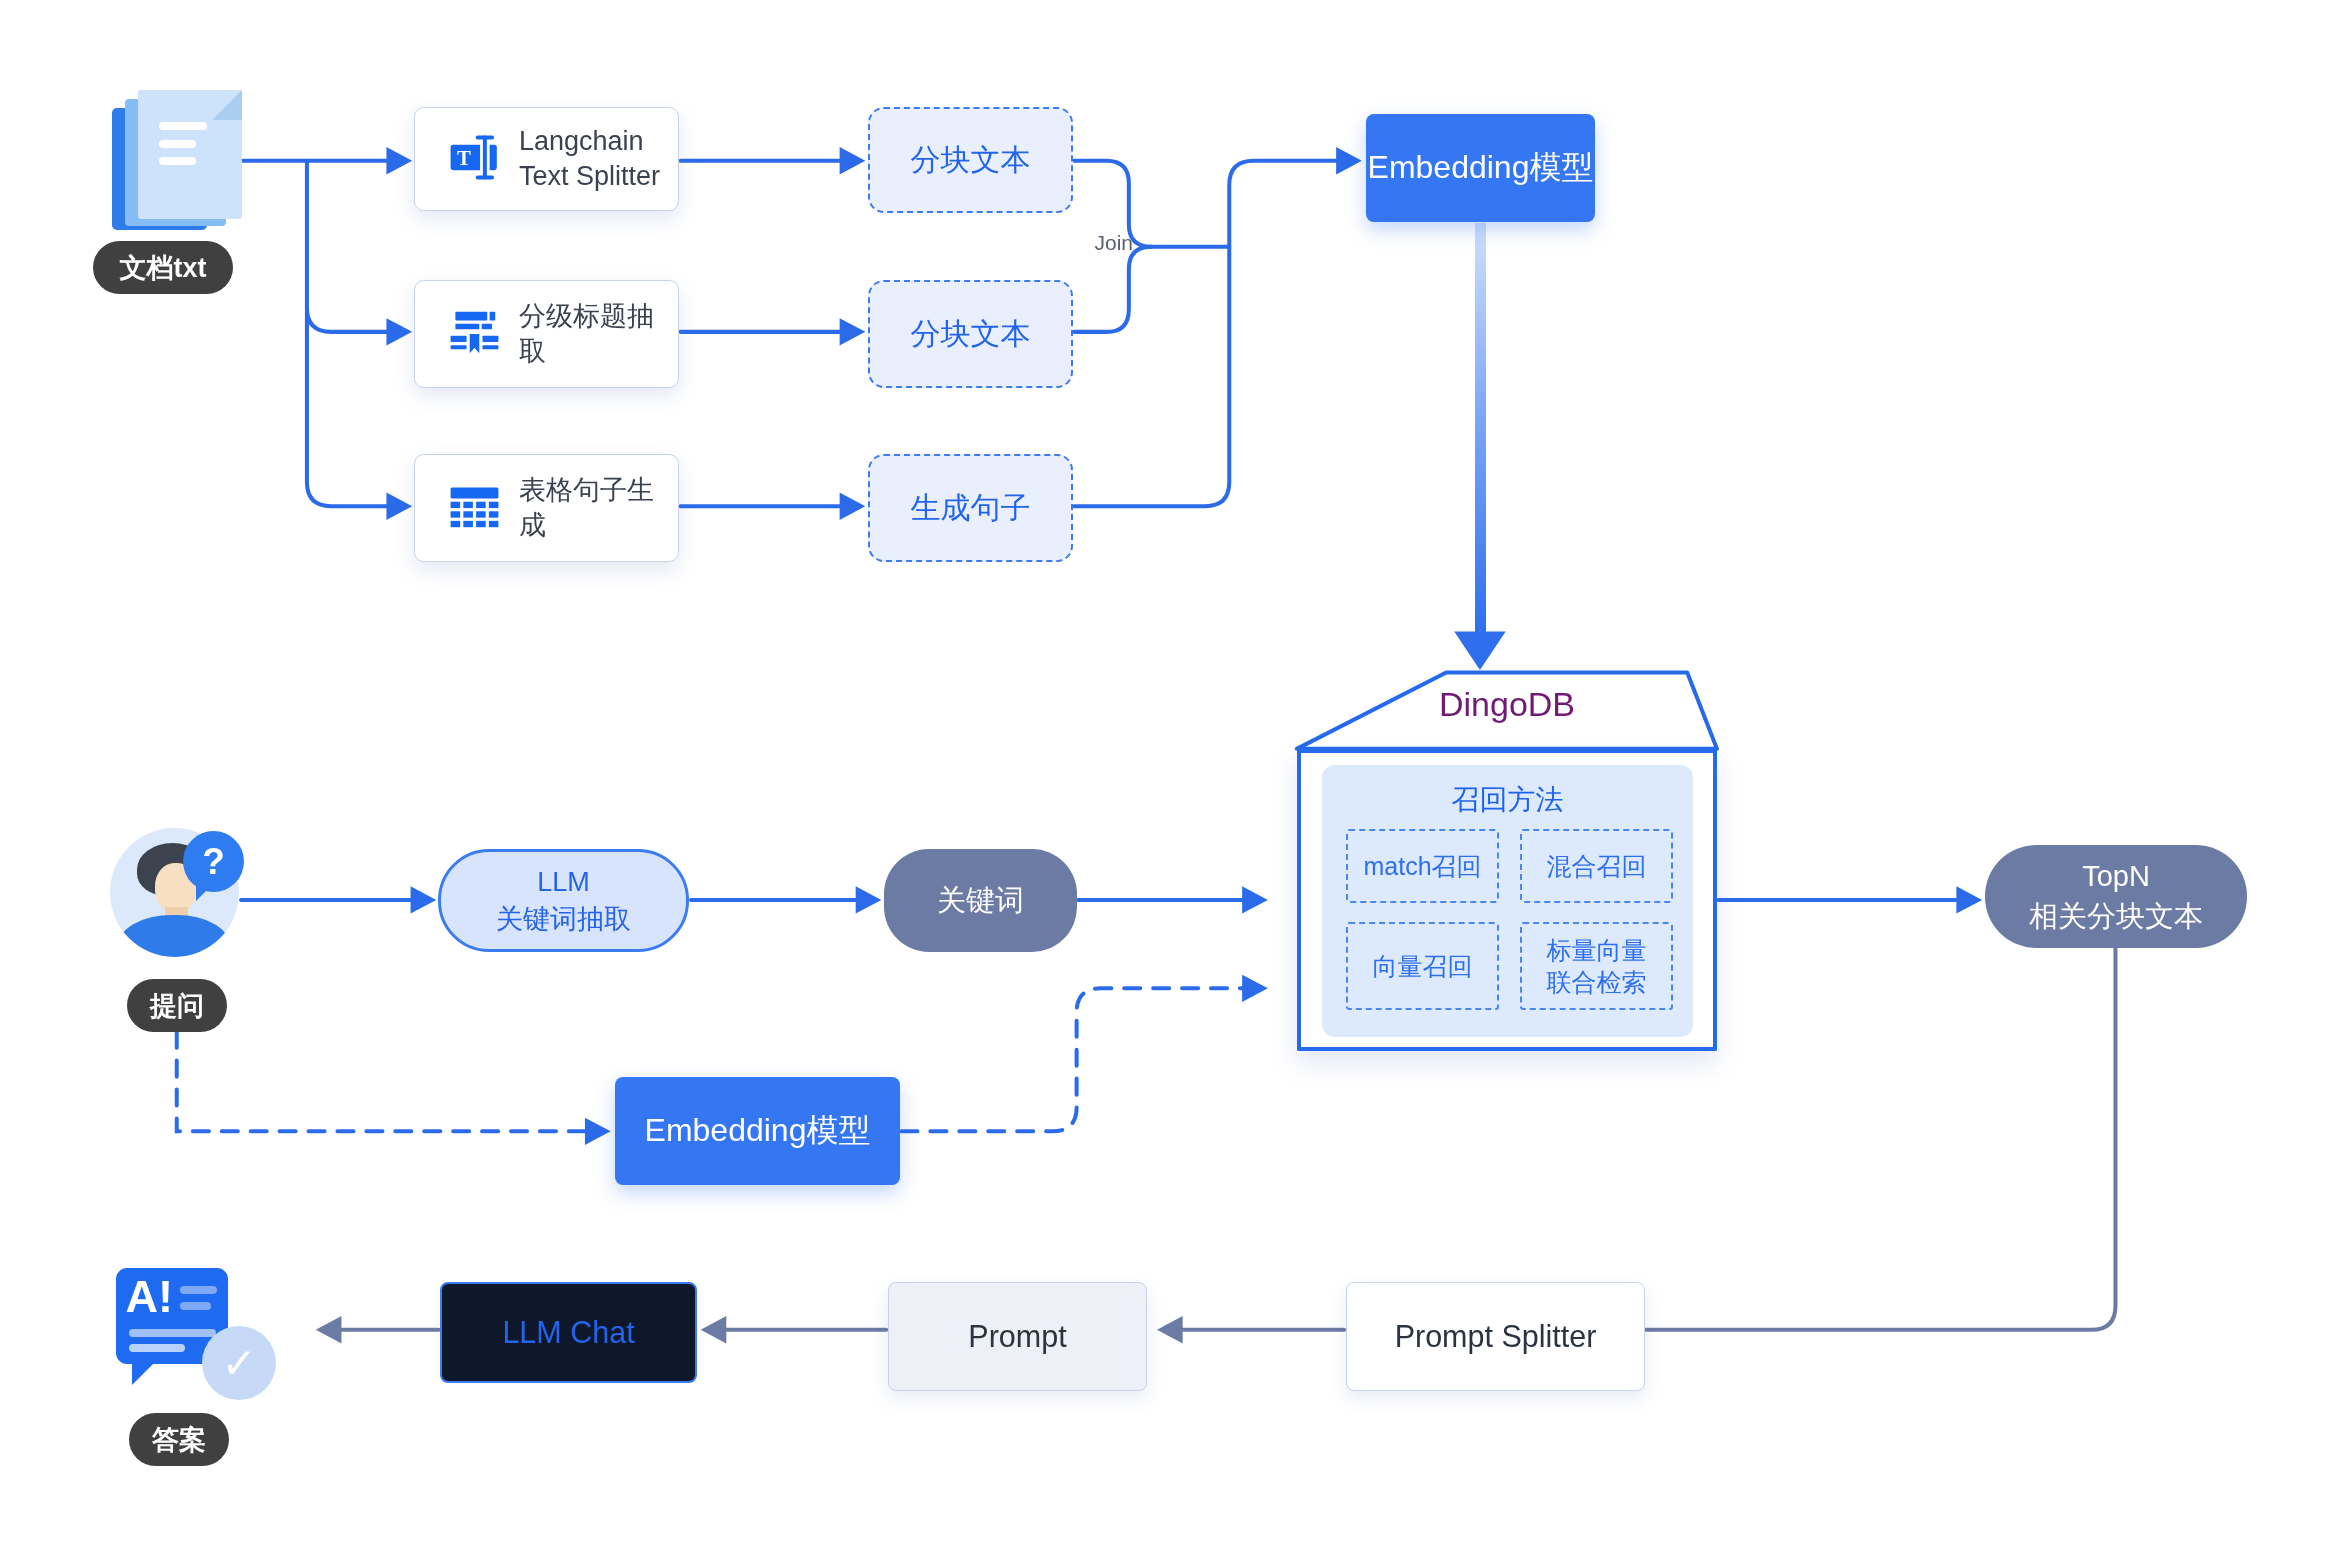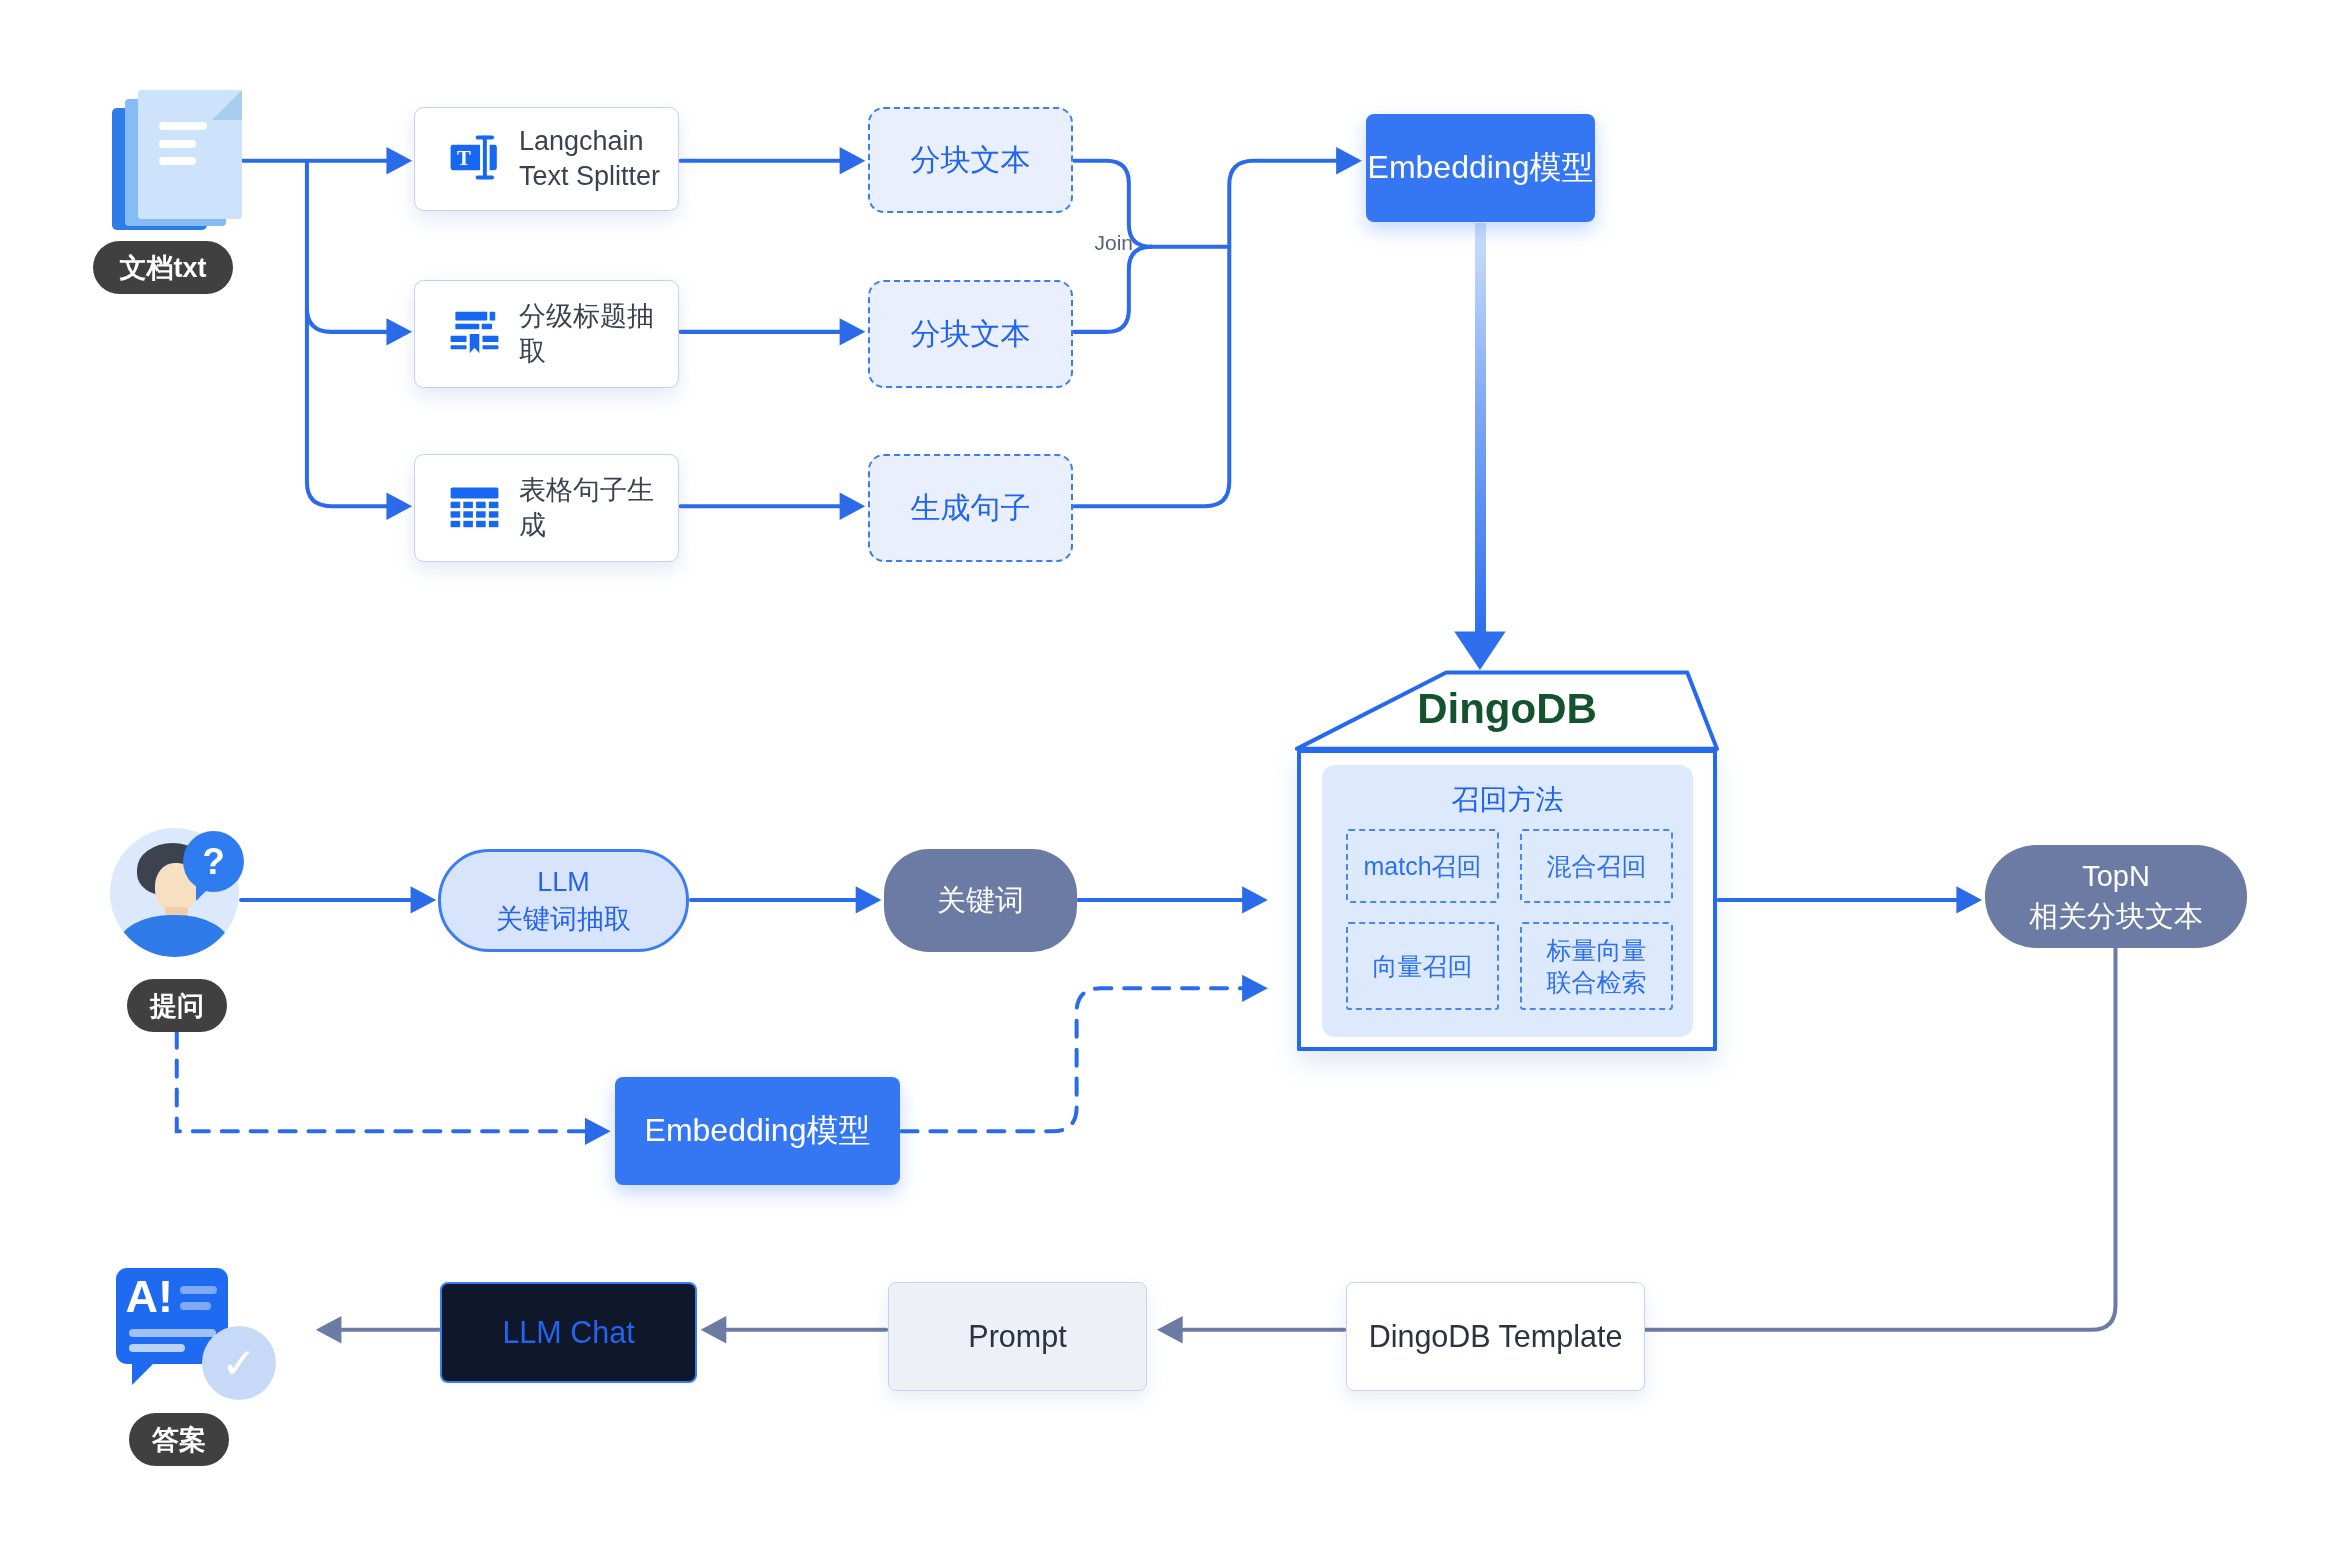--- a/index.html
+++ b/index.html
@@ -13,21 +13,21 @@
            box-shadow:0 8px 19px rgba(90,120,190,.16);gap:19px;justify-content:flex-start;padding-left:34px;}
   .proclabel{color:#3A4150;font-size:27px;line-height:1.3;white-space:pre-line;}
   .chunkbox{background:#E9EFFC;border:2.4px dashed #3B7BF2;border-radius:16px;color:#2164ED;font-size:30px;font-weight:500;}
   .bluebtn{background:#3577F2;border-radius:8px;color:#fff;font-size:32px;box-shadow:0 8px 19px rgba(47,111,237,.28);}
   .slatepill{background:#6C7BA4;color:#fff;font-size:29px;text-align:center;line-height:1.35;white-space:pre-line;}
   .greybox{border:1.6px solid #C9D2E8;border-radius:8px;font-size:30.5px;color:#2B3340;
            box-shadow:0 8px 17.7px rgba(90,120,190,.14);}
   .joinlbl{color:#5A616E;font-size:21px;z-index:2;}
   .dingo-body{left:1297px;top:749px;width:420px;height:302px;background:#fff;border:4px solid #2569EC;
               border-radius:1.6px;box-shadow:0 11.2px 24px rgba(90,120,190,.18);}
-  .dingo-title{left:1297px;top:685px;width:420px;text-align:center;color:#14532d;font-weight:bold;font-size:42px;z-index:3;}
+  .dingo-title{left:1297px;top:685px;width:420px;text-align:center;color:#701a75;font-weight:normal;font-size:34px;z-index:3;}
   .panel{left:1322px;top:765px;width:371px;height:272px;background:#DDE9FC;border-radius:13px;z-index:3;}
   .panel-title{left:1322px;top:781px;width:371px;text-align:center;color:#1E63ED;font-weight:normal;font-size:28px;z-index:4;}
   .method{border:2.4px dashed #4A86F2;border-radius:3.2px;color:#2E6FF0;font-size:25px;z-index:4;
           text-align:center;line-height:1.3;white-space:pre-line;}
   .grad-arrow{left:1475px;top:223px;width:11.2px;height:410px;z-index:2;
               background:linear-gradient(180deg,#CFE0FB 0%,#7FA9F6 45%,#2F6FED 100%);}
   
   .doc{left:112px;top:90px;width:137px;height:145px;z-index:2;}
   .doc .p1{position:absolute;left:0;top:17.7px;width:95px;height:122px;background:#2E7CEA;border-radius:4.8px;}
   .doc .p2{position:absolute;left:13px;top:8.8px;width:101px;height:127px;background:#85BCF3;border-radius:4px;}
@@ -223,21 +223,21 @@
         border-radius:51px;color:#2463EC;font-size:27px;text-align:center;line-height:1.35;white-space:pre-line;">LLM
 关键词抽取</div>
 
   <div class="node slatepill" style="left:884px;top:849px;width:193px;height:103px;border-radius:45px;">关键词</div>
 
   <div class="node bluebtn" style="left:615px;top:1077px;width:285px;height:108px;">Embedding模型</div>
 
   <div class="node slatepill" style="left:1985px;top:845px;width:262px;height:103px;border-radius:51px;">TopN
 相关分块文本</div>
 
-  <div class="node greybox" style="left:1346px;top:1282px;width:299px;height:109px;background:#ffffff;">DingoDB Template</div>
+  <div class="node greybox" style="left:1346px;top:1282px;width:299px;height:109px;background:#ffffff;">Prompt Splitter</div>
   <div class="node greybox" style="left:888px;top:1282px;width:259px;height:109px;background:#EDF0F7;">Prompt</div>
   <div class="node" style="left:440px;top:1282px;width:257px;height:101px;background:#0f172a;border:2.4px solid #3B7CF2;
         border-radius:8px;color:#2463EC;font-size:30.5px;">LLM Chat</div>
 
   <div class="abs ansbubble">
     <span class="a">A!</span>
     <div class="l1"></div>
       <div class="l2"></div>
       <div class="l3"></div>
       <div class="l4"></div>

